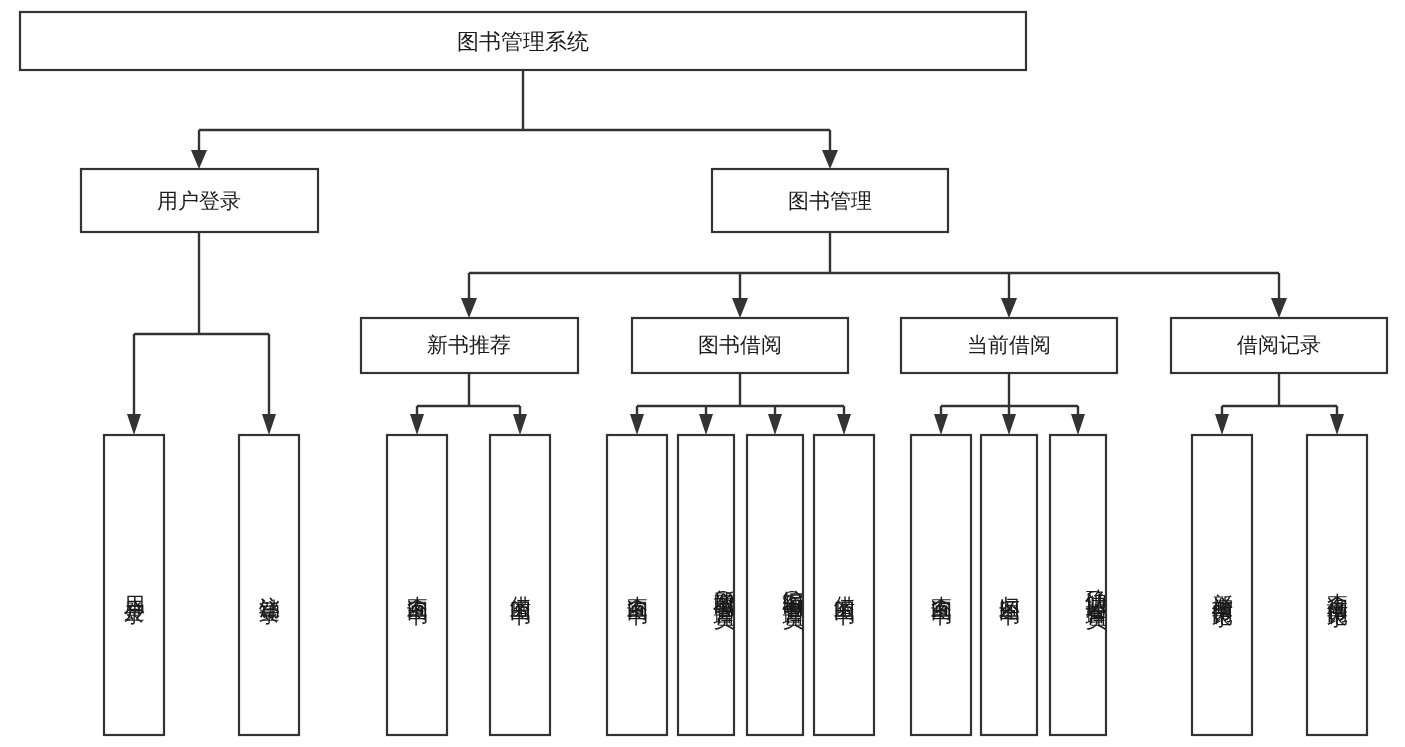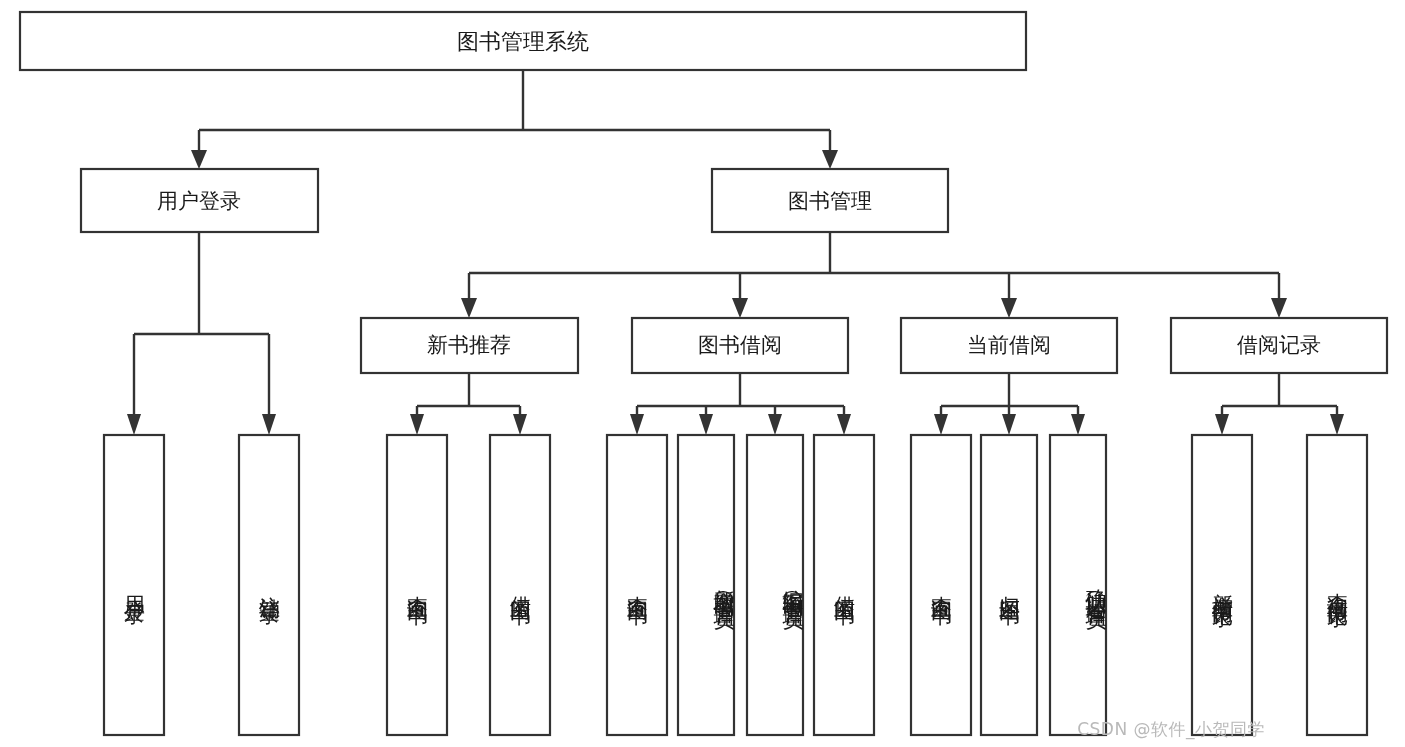--- a/index.html
+++ b/index.html
@@ -222,15 +222,14 @@
   <div class="leaf-label" style="left:747px; top:435px; width:56px; height:300px; align-items:flex-start;">编辑图书（管理员）</div>
   <div class="leaf-label" style="left:814px; top:435px; width:60px; height:300px;">借阅图书</div>
 
   <div class="leaf-label" style="left:911px; top:435px; width:60px; height:300px;">查询图书</div>
   <div class="leaf-label" style="left:981px; top:435px; width:56px; height:300px;">归还图书</div>
   <div class="leaf-label" style="left:1050px; top:435px; width:56px; height:300px; align-items:flex-start;">确认归还（管理员）</div>
 
   <div class="leaf-label" style="left:1192px; top:435px; width:60px; height:300px;">新增借阅记录</div>
   <div class="leaf-label" style="left:1307px; top:435px; width:60px; height:300px;">查询借阅记录</div>
 
-  <div class="watermark">CSDN @软件_小贺同学</div>
 
 </div>
 
 </body></html>

